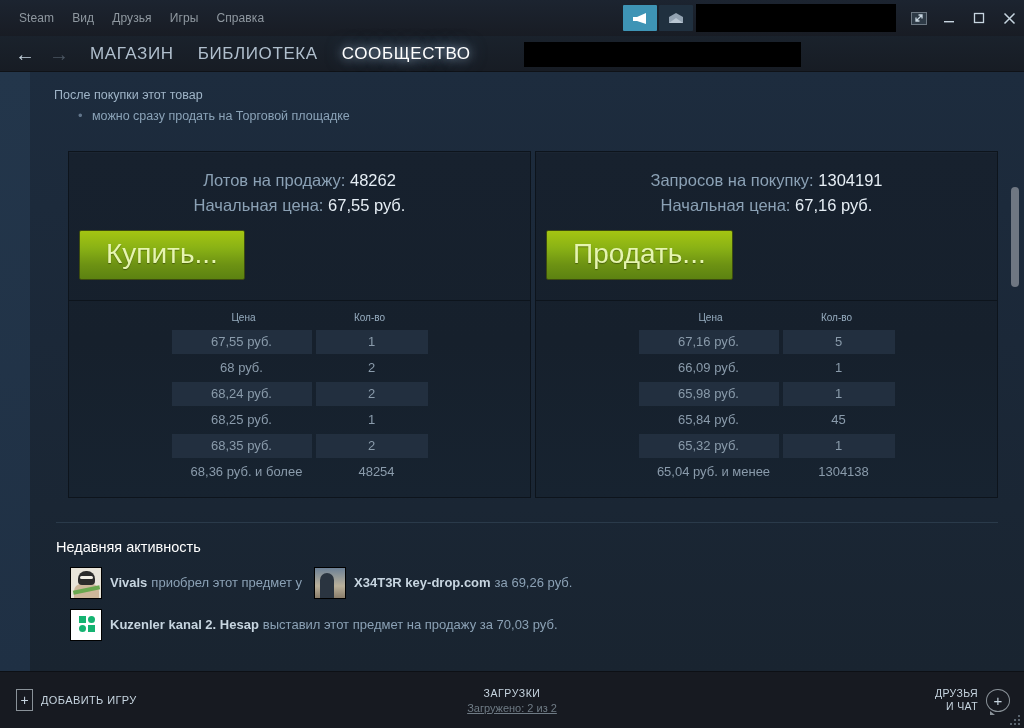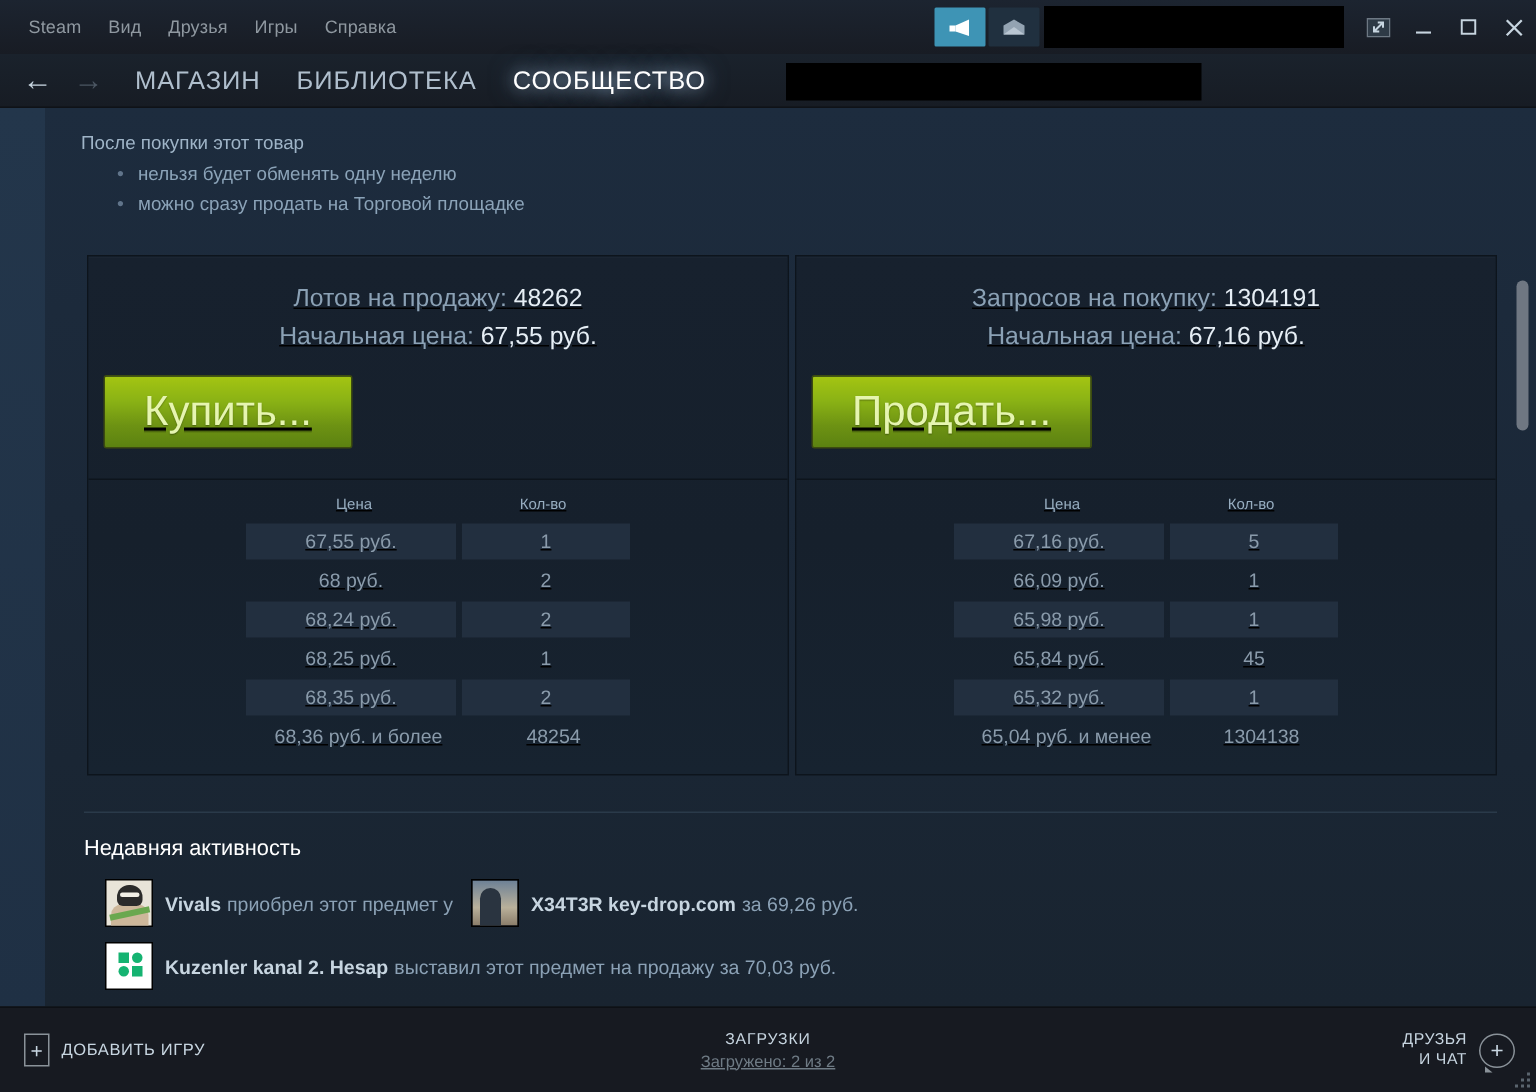--- a/index.html
+++ b/index.html
@@ -139,22 +139,21 @@
     content: "•";
     position: absolute; left: 0; top: -1px;
     color: #60748a;
     font-size: 13px;
   }
 
   
   .panels {
     display: flex;
     gap: 4px;
-    margin: 24px 26px 0 28px;
-    text-decoration: underline;
+    margin: 24px 26px 0 38px;
   }
   .panel {
     flex: 1 1 0;
     border: 1px solid #0d141c;
     background: linear-gradient(to bottom, #17212e 0%, #16202c 55%, #172330 100%);
     box-shadow: inset 0 1px 0 rgba(255,255,255,0.02);
   }
   .panel-head {
     padding: 16px 10px 20px 10px;
     text-align: center;
@@ -444,21 +443,20 @@
   </div>
 
   <div class="content-wrap">
     <div class="left-rail"></div>
 
     <div class="page">
 
       <div class="notice">
         <div class="notice-title">После покупки этот товар</div>
         <ul>
-          <li>нельзя будет обменять одну неделю</li>
           <li>можно сразу продать на Торговой площадке</li>
         </ul>
       </div>
 
       <div class="panels">
 
         <div class="panel">
           <div class="panel-head">
             <div class="panel-stat">
               <span>Лотов на продажу:</span>

